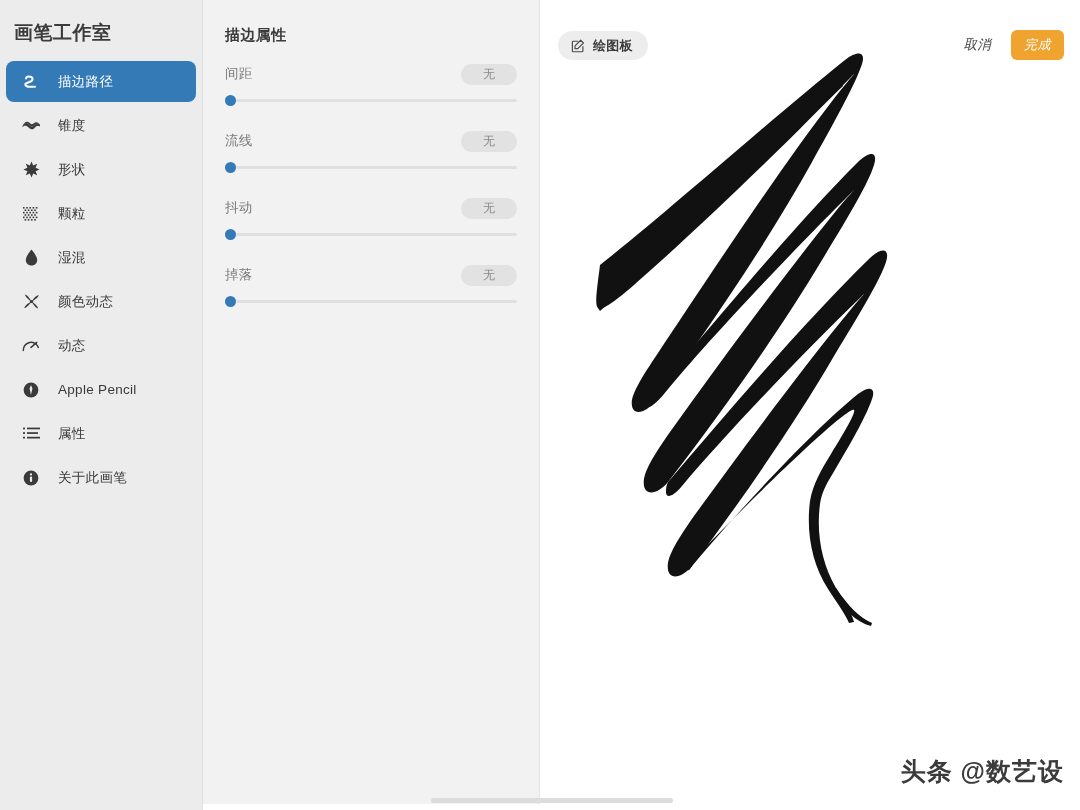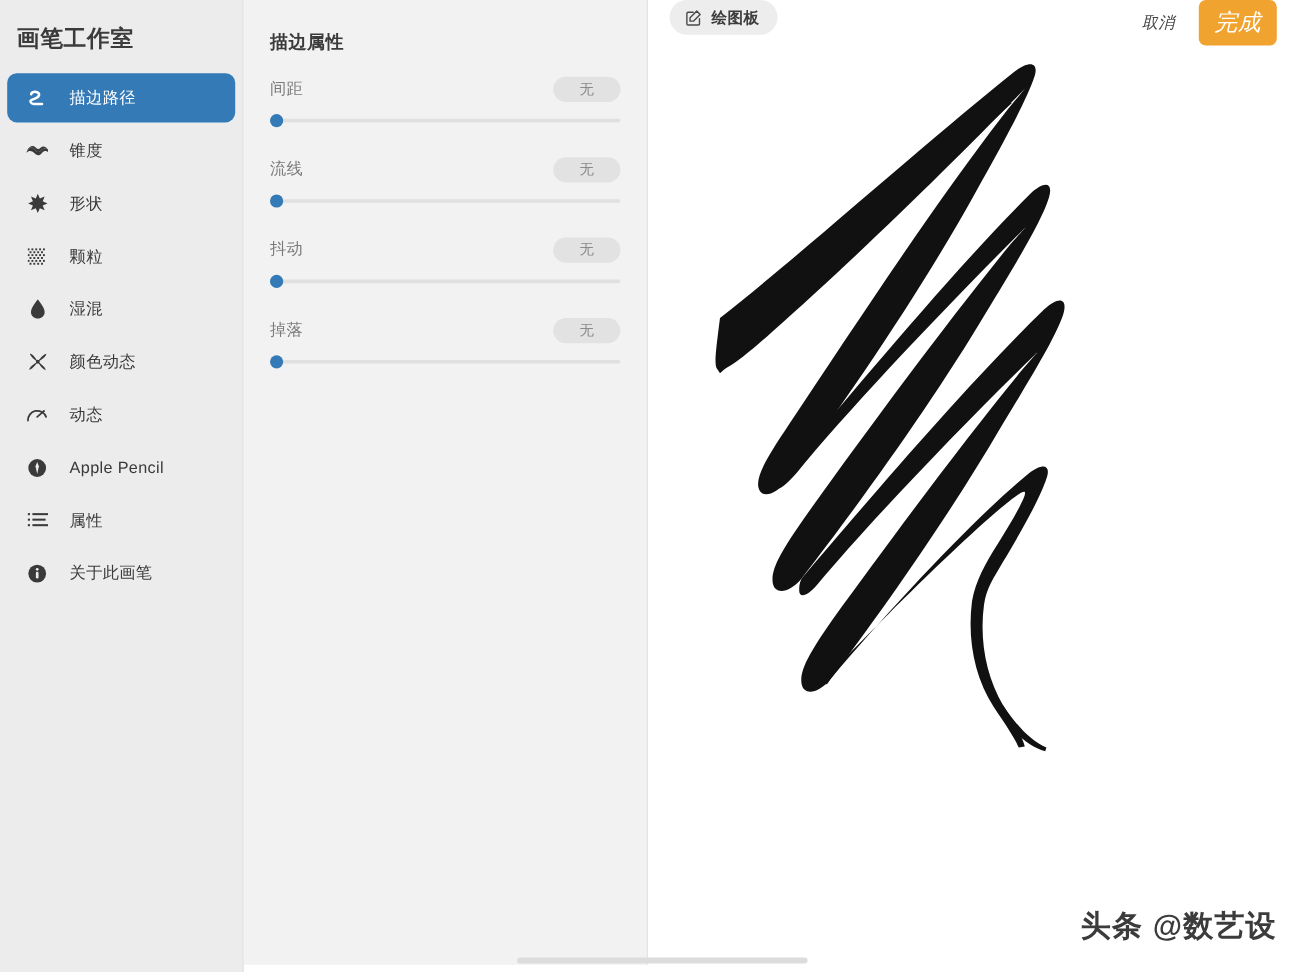--- a/index.html
+++ b/index.html
@@ -140,21 +140,21 @@
     flex: 1 1 auto;
     height: 810px;
     position: relative;
     background: #ffffff;
   }
   #canvas-toolbar {
     position: absolute;
     top: 0; left: 0; right: 0;
     height: 60px;
     display: flex;
-    align-items: flex-start;
+    align-items: flex-end;
     padding: 0 16px 0 18px;
   }
   #drawpad-btn {
     display: inline-flex;
     align-items: center;
     height: 29px;
     background: #ededed;
     border-radius: 15px;
     padding: 0 15px 0 12px;
     cursor: default;
@@ -181,21 +181,21 @@
   #cancel-btn {
     font-size: 13.5px;
     color: #474747;
     padding: 5px 6px;
     cursor: default;
     letter-spacing: 0.3px;
   }
   #done-btn {
     background: #f0a32e;
     color: #ffffff;
-    font-size: 19px;
+    font-size: 13px;
     border-radius: 6px;
     padding: 6px 13px;
     cursor: default;
     letter-spacing: 0.5px;
   }
 
   #stroke-preview {
     position: absolute;
     top: 0; left: 0;
     width: 540px; height: 810px;

